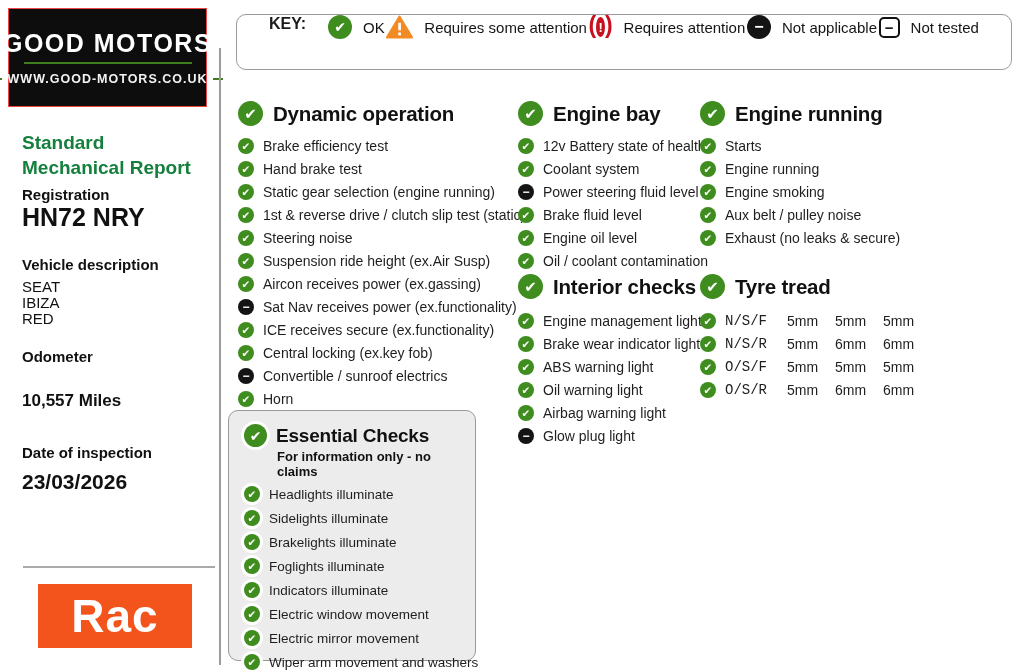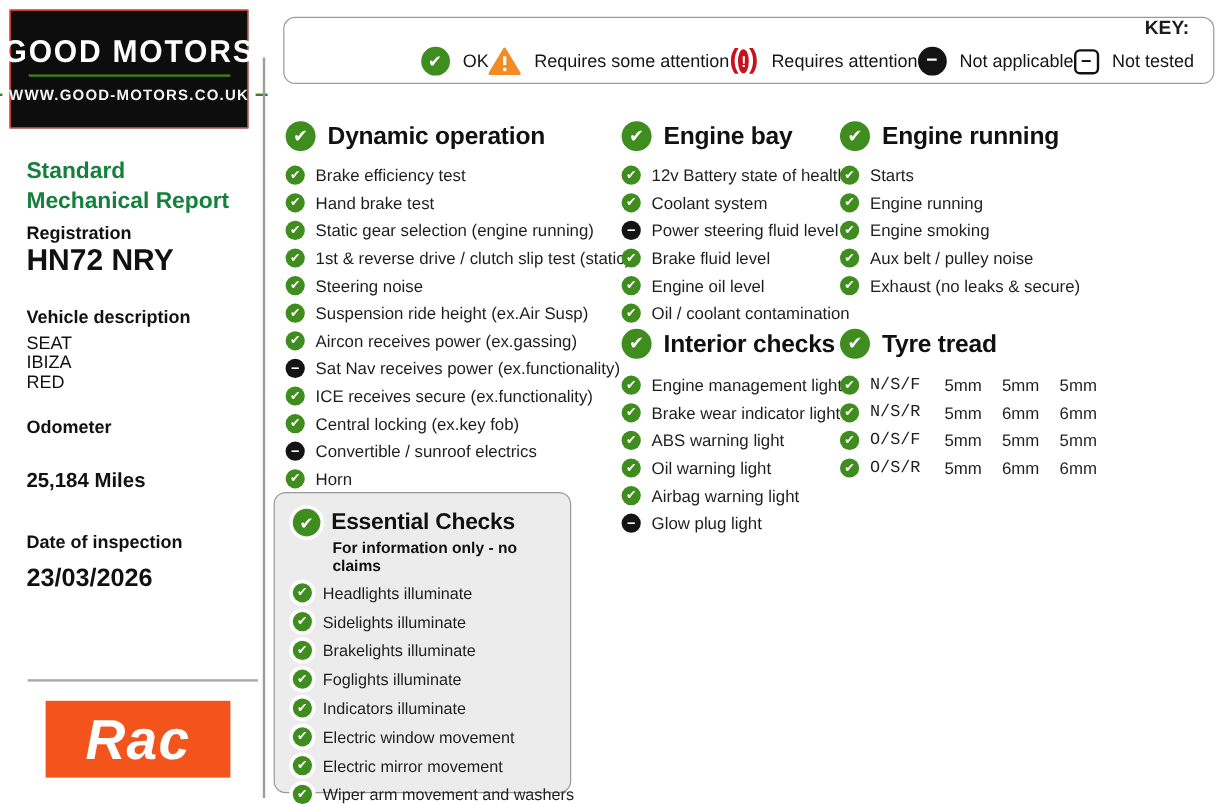--- a/index.html
+++ b/index.html
@@ -10,21 +10,21 @@
   .logo{position:absolute;left:8px;top:8px;width:197px;height:97px;background:#0d0d0d;
         display:flex;flex-direction:column;align-items:center;justify-content:center;border:1px solid #ef4444;}
   .logo-title{color:#fff;font-weight:700;font-size:25px;letter-spacing:1.5px;transform:scaleY(1.05);white-space:nowrap;}
   .logo-rule{width:168px;height:2px;background:#3f7d1f;margin:4px 0 8px;}
   .logo-url-row{display:flex;align-items:center;gap:6px;}
   .logo-dash{width:10px;height:2px;background:#3f7d1f;}
   .logo-url{color:#f2f2f2;font-weight:700;font-size:12.5px;letter-spacing:1px;white-space:nowrap;}
 
   
   .keybox{position:absolute;left:236px;top:14px;width:776px;height:56px;border:1.6px solid #9a9a9a;
-          border-radius:10px;display:flex;align-items:flex-end;padding:0 16px;box-sizing:border-box;background:#fff;flex-direction:column;}
+          border-radius:10px;display:flex;align-items:flex-start;padding:0 32px;box-sizing:border-box;background:#fff;}
   .key-label{font-weight:700;font-size:16px;margin-right:4px;}
   ul.key-list{list-style:none;margin:0;padding:0;display:flex;flex:1;align-items:center;justify-content:space-between;margin-left:18px;}
   ul.key-list li{display:flex;align-items:center;gap:11px;font-size:15px;color:#151515;}
 
   
   .divider{position:absolute;left:219px;top:48px;width:1.6px;height:617px;background:#9c9c9c;}
   .side-hr{position:absolute;left:23px;top:566px;width:192px;height:1.5px;background:#aaa;}
 
   
   .sb{position:absolute;left:22px;}
@@ -35,21 +35,21 @@
   .sb-veh-label{top:256px;}
   .sb-veh{top:279px;font-size:15px;font-weight:400;line-height:16px;color:#111;}
   .sb-odo-label{top:348px;}
   .sb-odo{top:391px;font-size:17px;font-weight:700;color:#111;}
   .sb-date-label{top:444px;}
   .sb-date{top:470px;font-size:21px;font-weight:700;color:#111;}
 
   
   .rac{position:absolute;left:38px;top:584px;width:154px;height:64px;background:#f3541c;
        display:flex;align-items:center;justify-content:center;}
-  .rac-text{color:#fff;font-weight:700;font-size:46px;letter-spacing:1px;transform:scaleY(1.02);line-height:1;font-style:italic;}
+  .rac-text{color:#fff;font-weight:700;font-size:46px;letter-spacing:1px;transform:scaleY(1.02);line-height:1;}
 
   
   .sec{position:absolute;}
   .sec-head{display:flex;align-items:center;gap:10px;margin-bottom:9px;}
   .sec-head h2{margin:0;font-size:20.5px;font-weight:700;color:#111;letter-spacing:-0.2px;white-space:nowrap;}
   ul.checks{list-style:none;margin:0;padding:0;}
   ul.checks li{display:flex;align-items:center;gap:9px;margin-bottom:7px;font-size:14px;color:#1e1e1e;white-space:nowrap;}
   ul.checks .lbl{line-height:15px;}
   .val{display:inline-block;width:39px;}
   .tyre .lbl{width:53px;font-family:Liberation Mono, monospace;}
@@ -150,21 +150,21 @@
   <div class="sb sb-title">Standard Mechanical Report</div>
   <div class="sb sb-label sb-reg-label">Registration</div>
   <div class="sb sb-reg">HN72 NRY</div>
   <div class="sb sb-label sb-veh-label">Vehicle description</div>
   <div class="sb sb-veh">
     <div>SEAT</div>
     <div>IBIZA</div>
     <div>RED</div>
   </div>
   <div class="sb sb-label sb-odo-label">Odometer</div>
-  <div class="sb sb-odo">25,184 Miles</div>
+  <div class="sb sb-odo">10,557 Miles</div>
   <div class="sb sb-label sb-date-label">Date of inspection</div>
   <div class="sb sb-date">23/03/2026</div>
 
   <div class="rac">
     <span class="rac-text">Rac</span>
   </div>
 
   <div class="sec" id="sec-dynamic">
     <div class="sec-head">
       <span class="ic ic-ok">✔</span>

